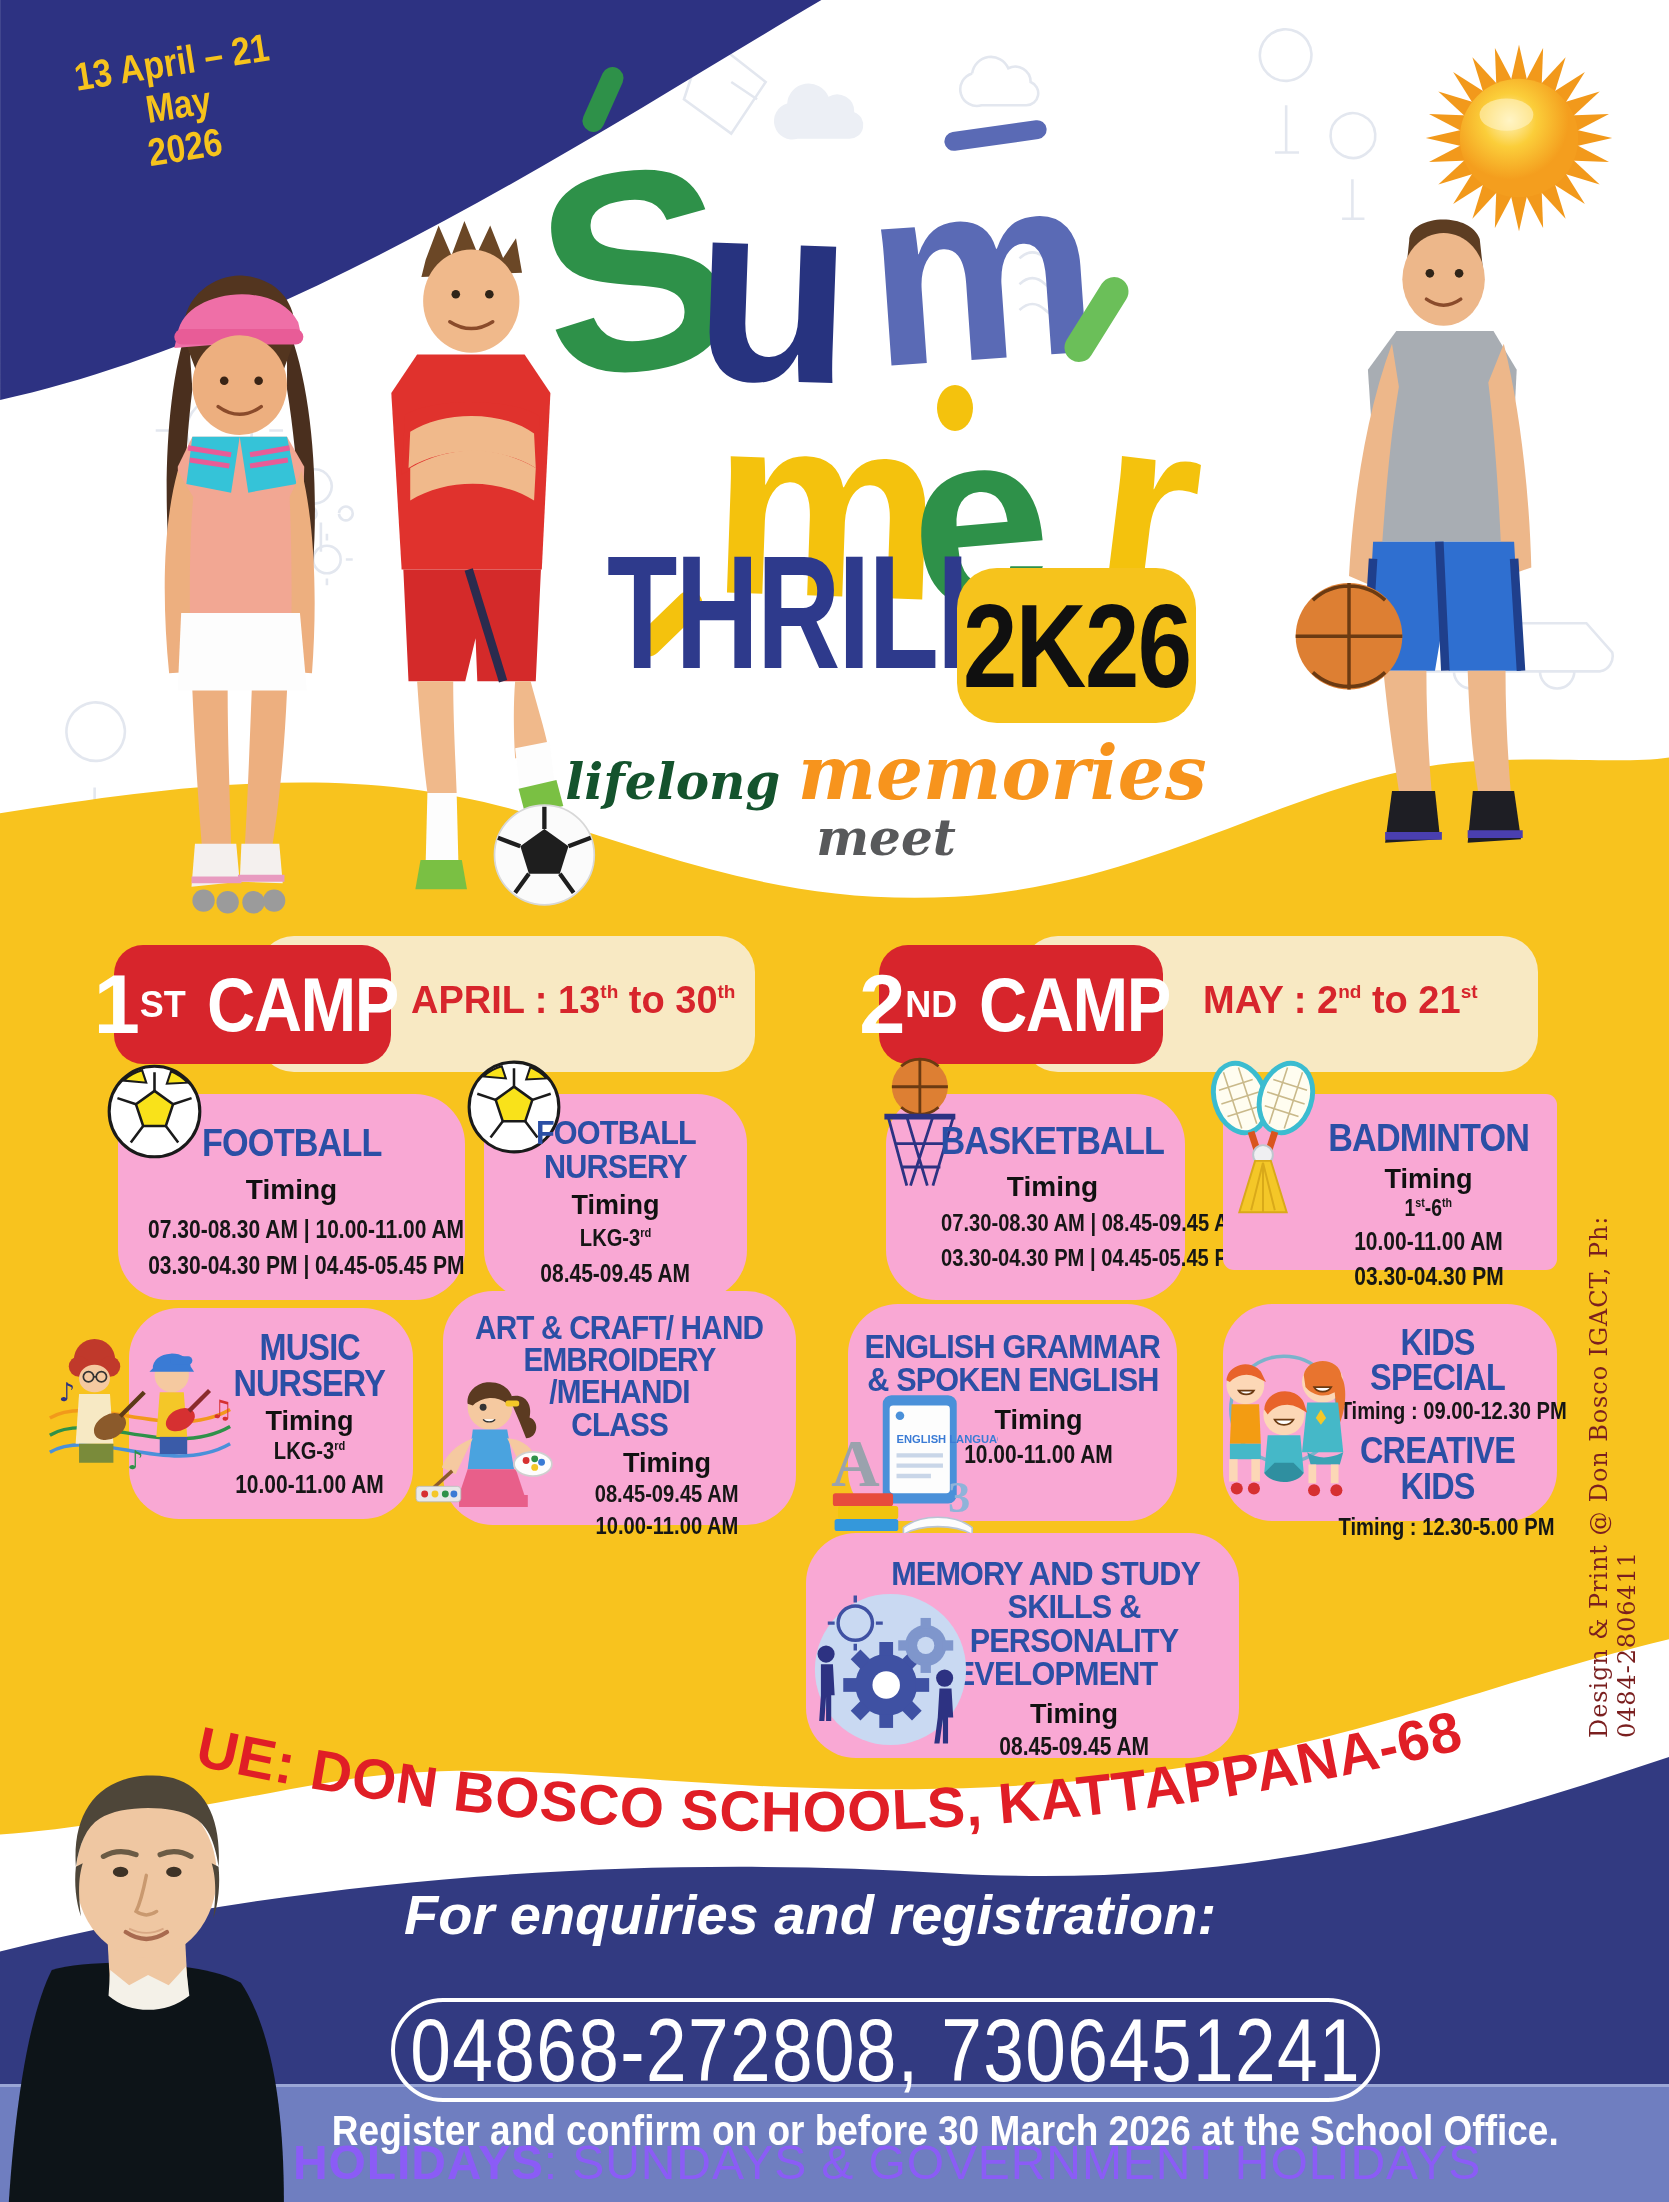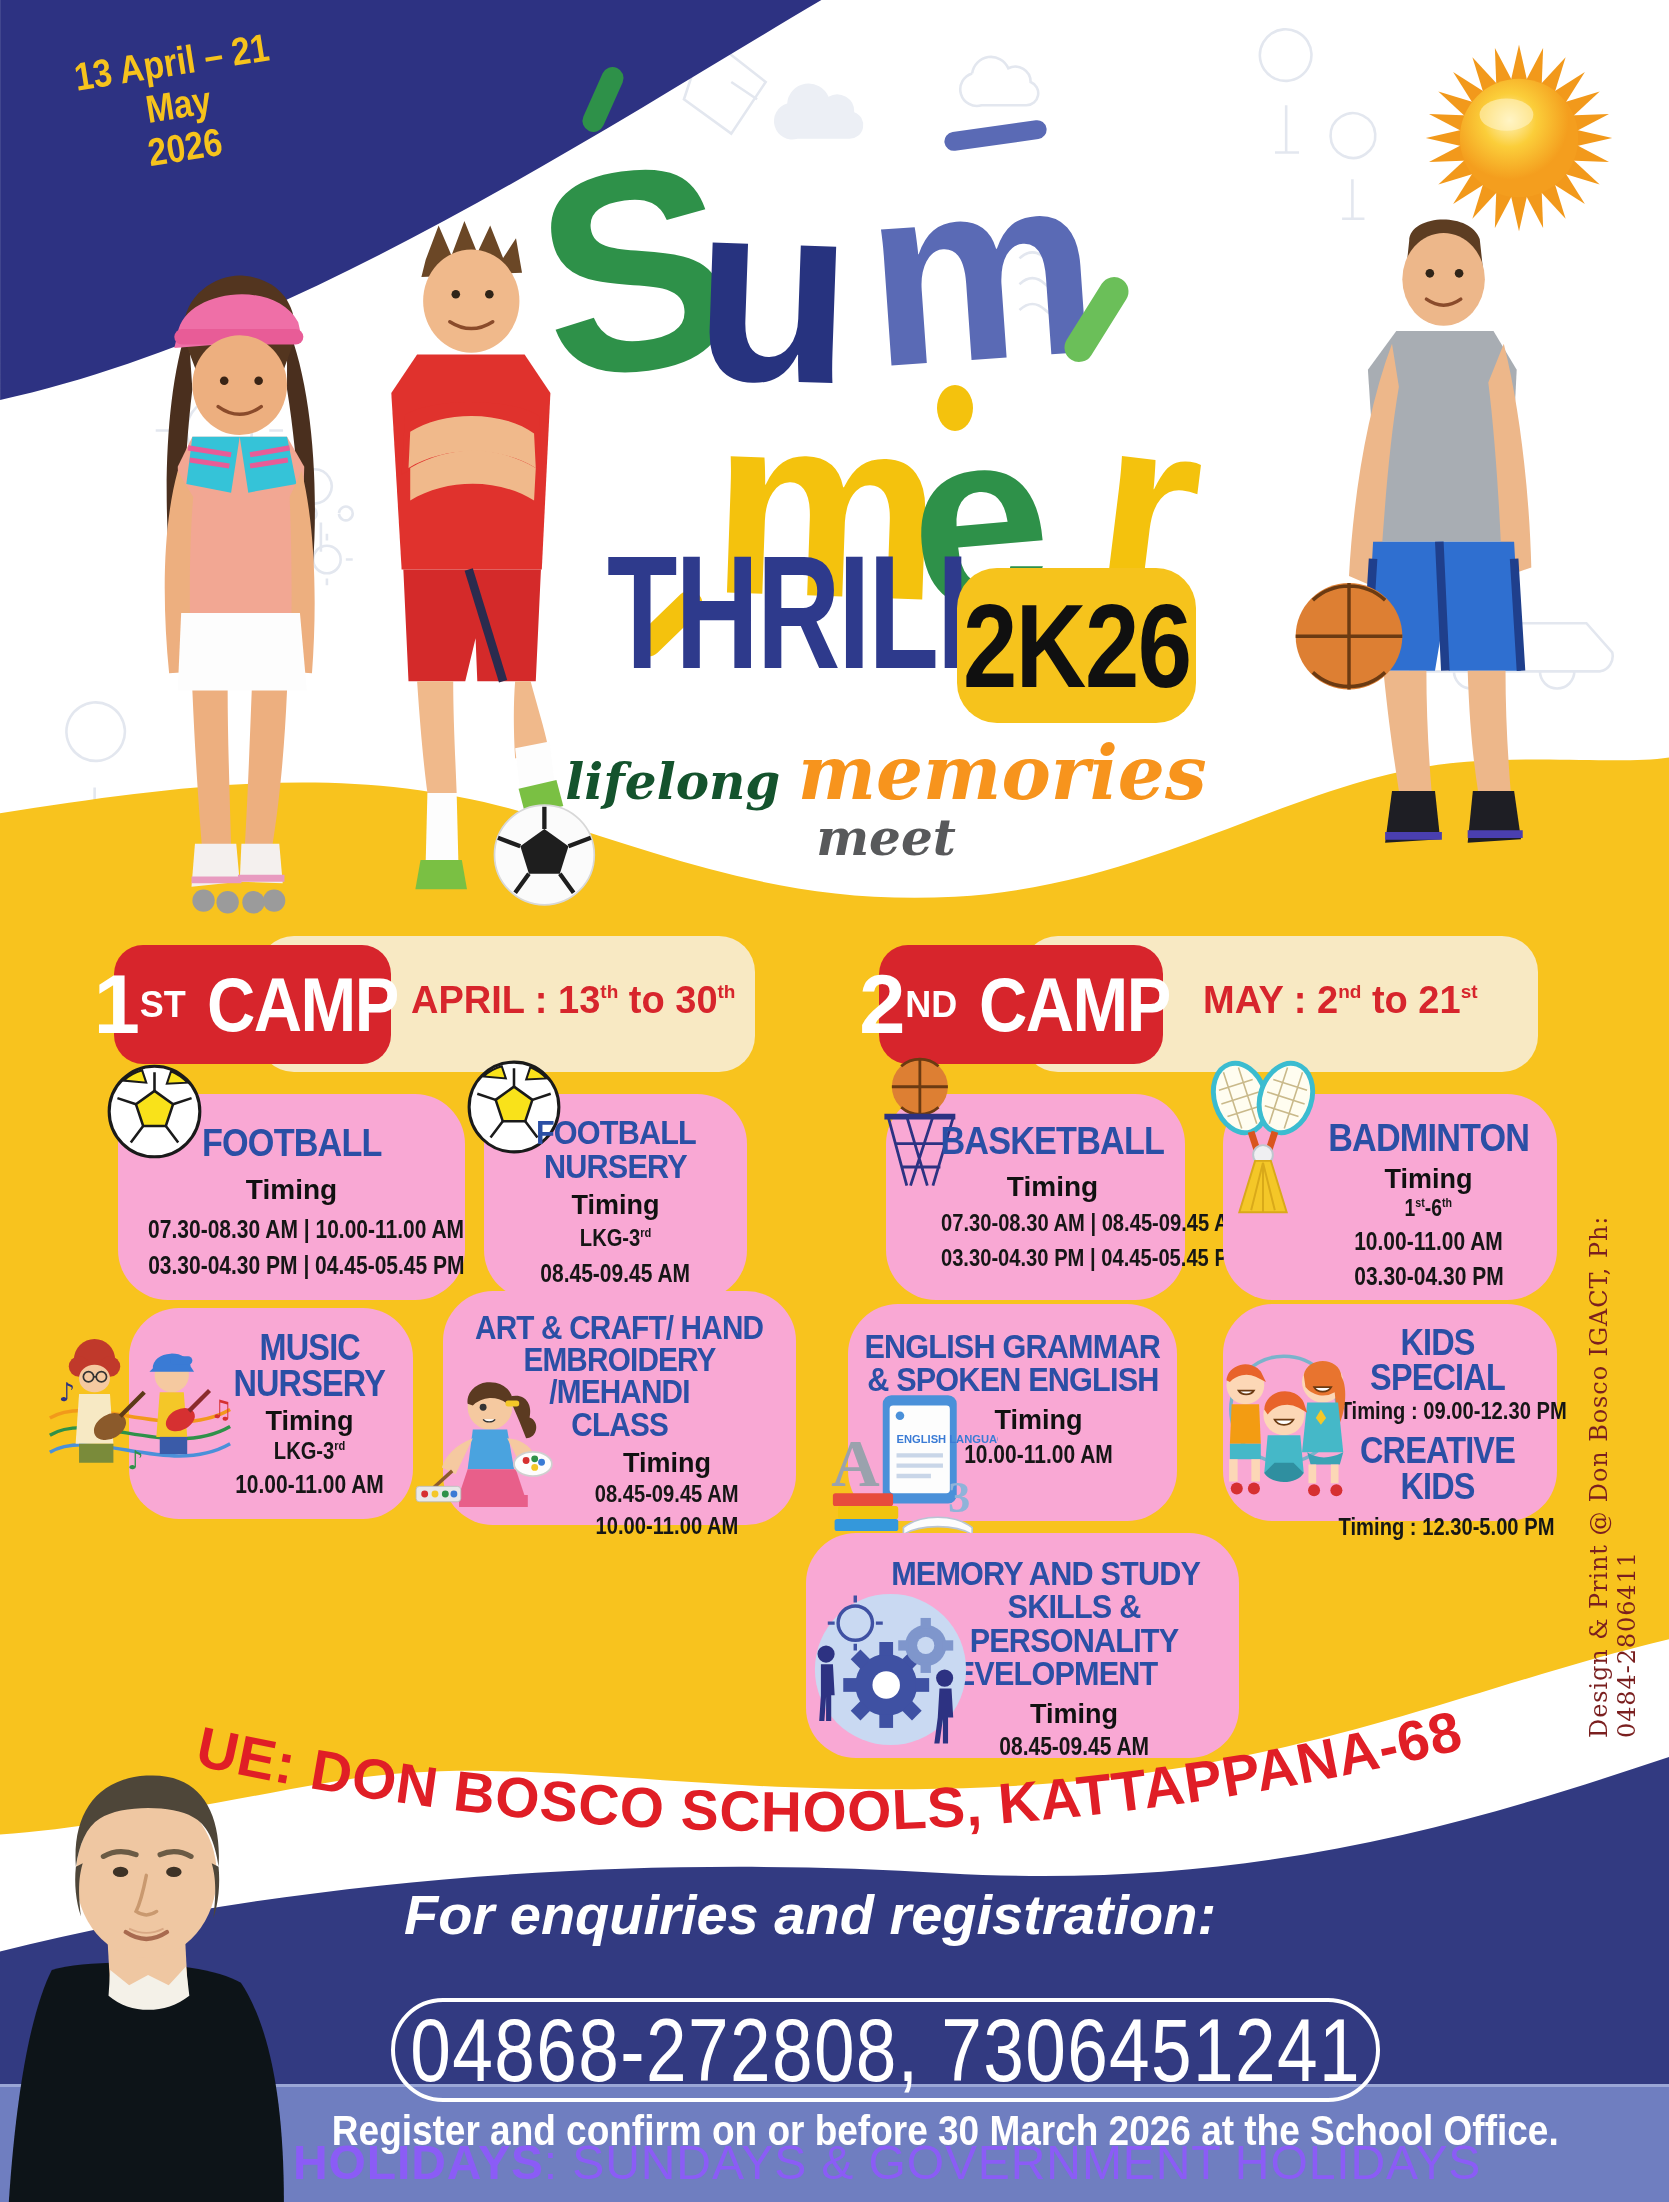--- a/index.html
+++ b/index.html
@@ -253,21 +253,21 @@
       <path d="M32,34 h60 M62,4 v60 M42,12 a30,30 0 0 1 40,0 M42,56 a30,30 0 0 0 40,0" stroke="#6B3A12" stroke-width="3" fill="none"></path>
       <path d="M24,66 L100,66" stroke="#2D3282" stroke-width="6"></path>
       <path d="M28,66 L48,140 M98,66 L76,140 M48,66 L70,140 M76,66 L52,140 M36,95 h54 M42,120 h42" stroke="#2D3282" stroke-width="3" fill="none"></path>
     </svg>
     <div class="ct" style="margin-top:29px;font-size:38px;padding-left:34px;"><span>BASKETBALL</span></div>
     <div class="tl" style="margin-top:10.3px;font-size:28px;padding-left:34px;">Timing</div>
     <div class="tm" style="margin-top:6.9px;font-size:24px;padding-left:26px;"><span>07.30-08.30 AM | 08.45-09.45 AM</span></div>
     <div class="tm" style="margin-top:6.9px;font-size:24px;padding-left:26px;"><span>03.30-04.30 PM | 04.45-05.45 PM</span></div>
   </div>
 
-  <div class="card" style="left:1223px;top:1094px;width:334px;height:206px;">
+  <div class="card" style="left:1223px;top:1094px;width:334px;height:176px;border-radius:11px;">
     <svg class="abs" style="left:-29px;top:-40px;" width="138" height="198" viewBox="0 0 140 200">
       <g transform="rotate(-18 48 48)">
         <ellipse cx="48" cy="44" rx="26" ry="36" fill="#FFFDF0" stroke="#3BBCD0" stroke-width="5"></ellipse>
         <path d="M30,30 h36 M28,44 h40 M30,58 h36 M40,14 v60 M56,14 v60" stroke="#C9B98A" stroke-width="1.6"></path>
         <path d="M48,80 L48,150" stroke="#D9541E" stroke-width="7"></path>
       </g>
       <g transform="rotate(18 92 48)">
         <ellipse cx="92" cy="44" rx="26" ry="36" fill="#FFFDF0" stroke="#3BBCD0" stroke-width="5"></ellipse>
         <path d="M74,30 h36 M72,44 h40 M74,58 h36 M84,14 v60 M100,14 v60" stroke="#C9B98A" stroke-width="1.6"></path>
         <path d="M92,80 L92,150" stroke="#D9541E" stroke-width="7"></path>

